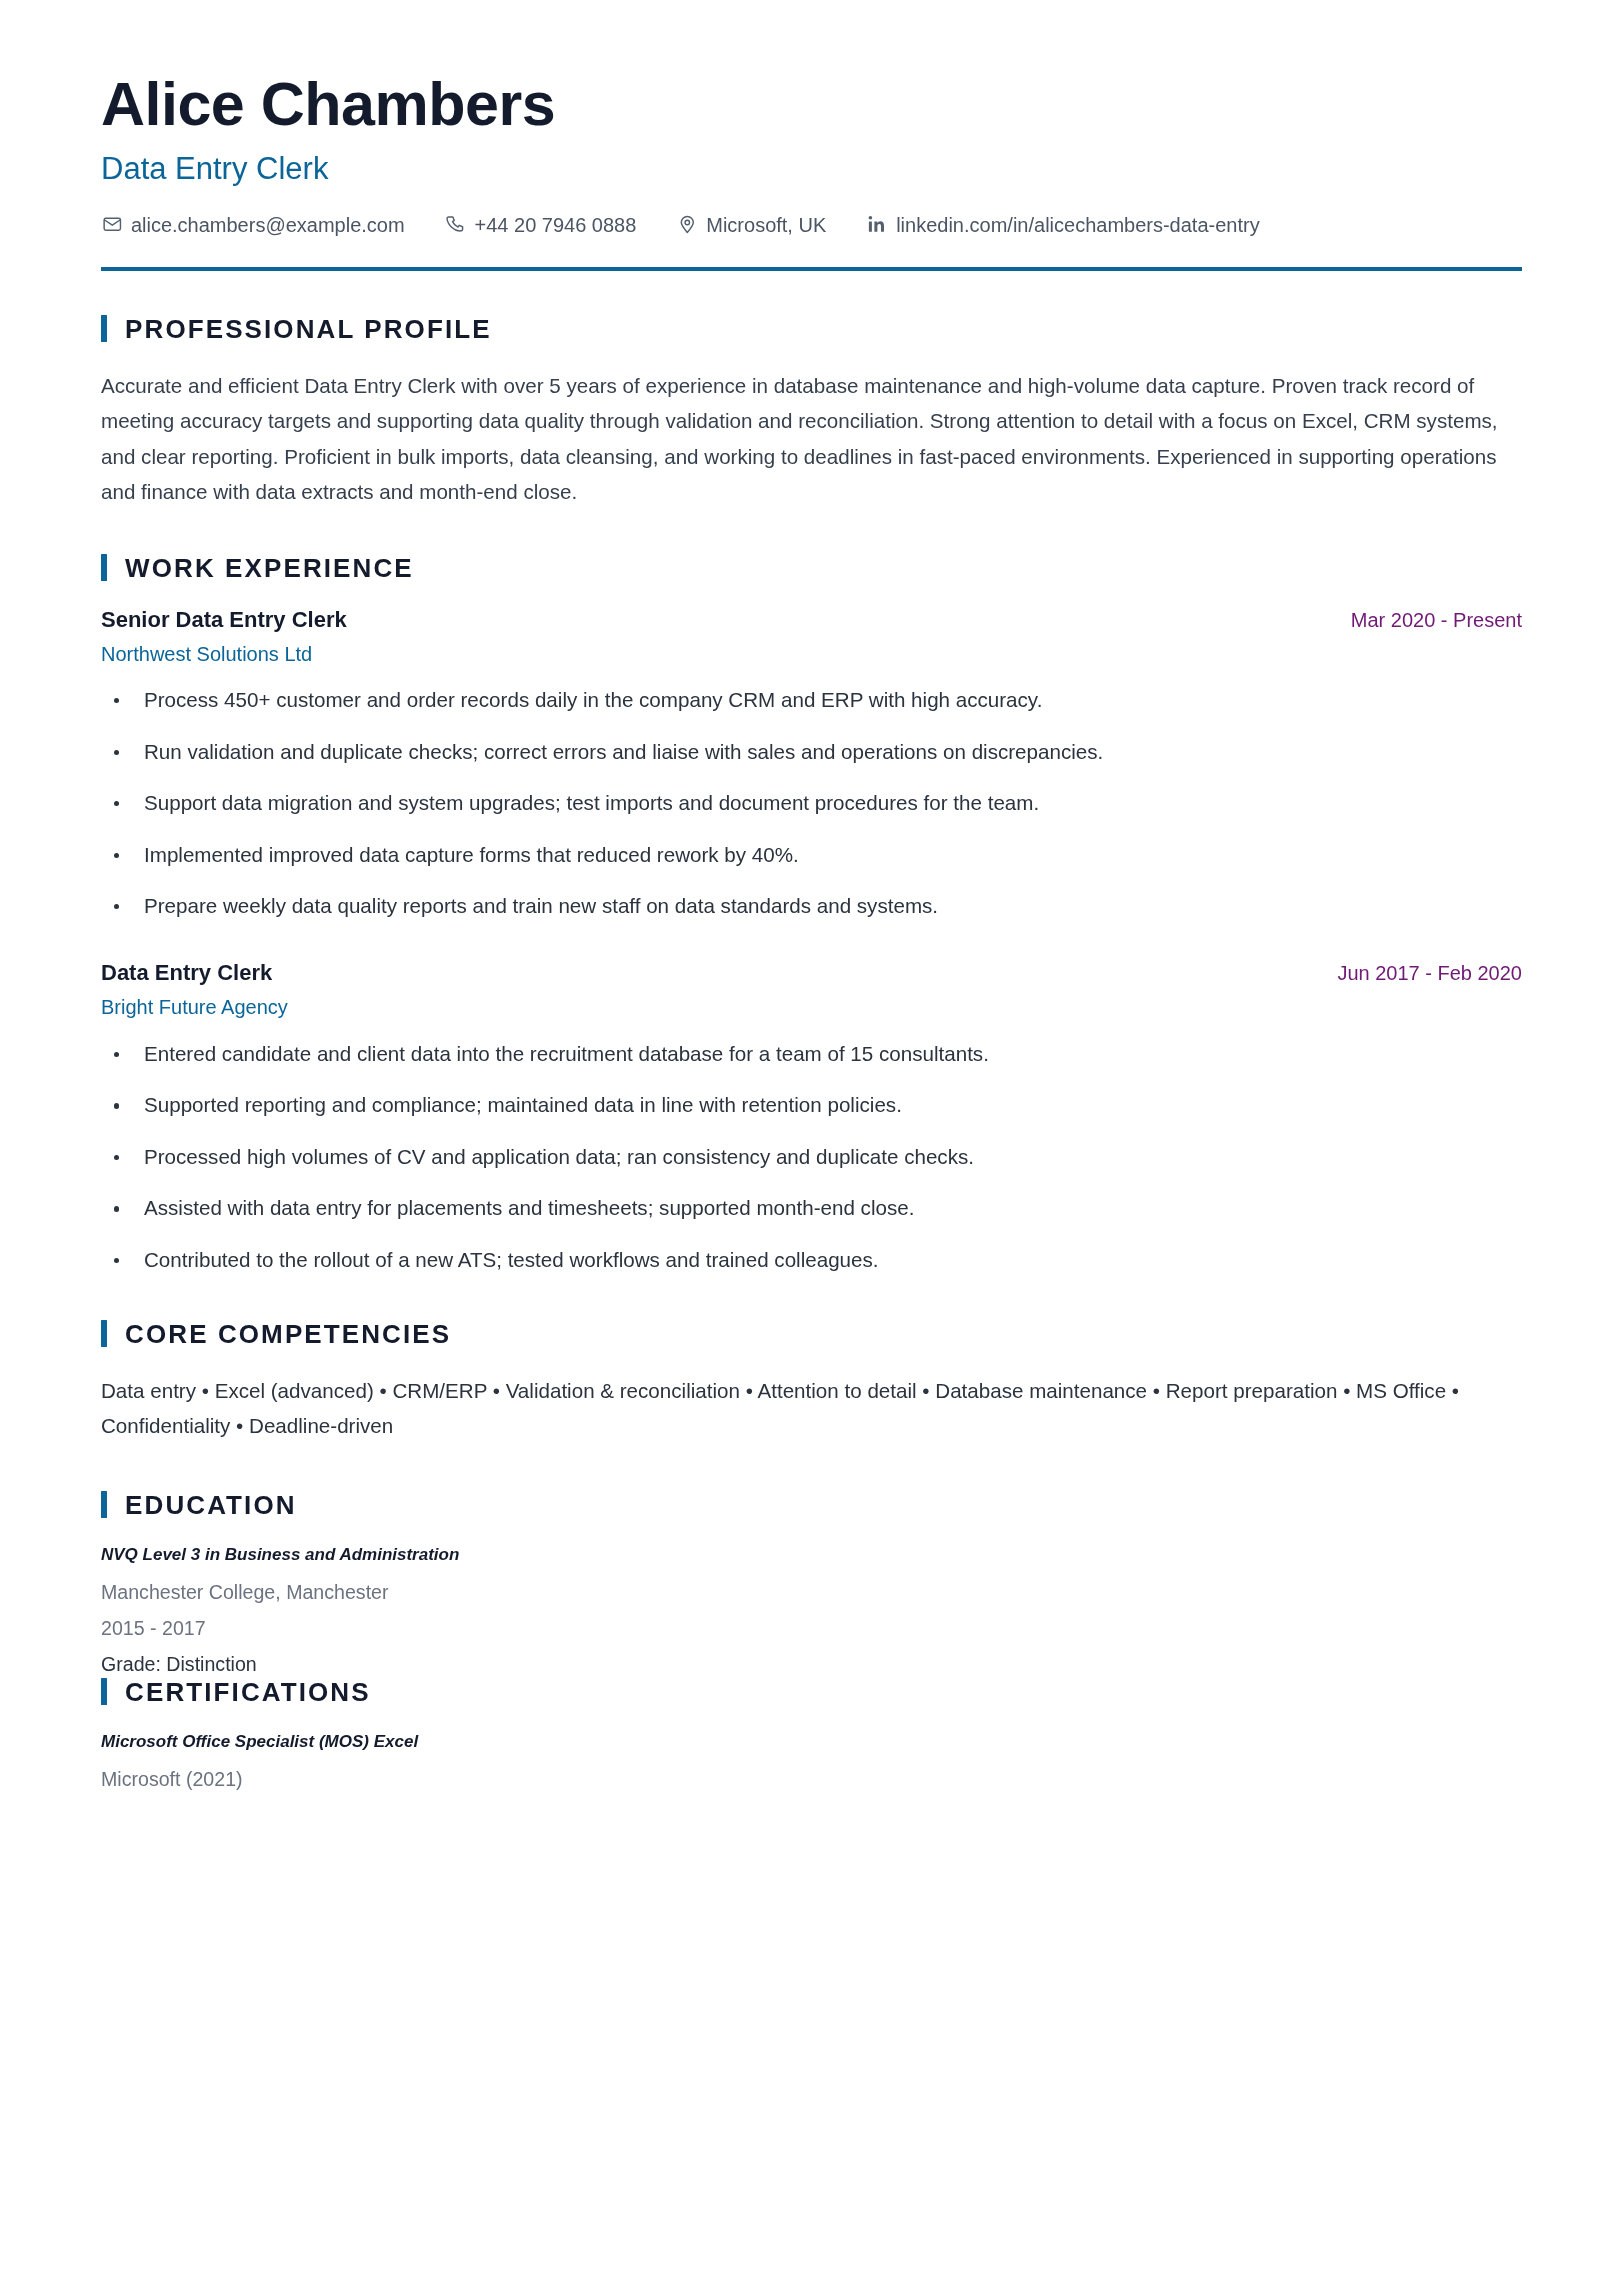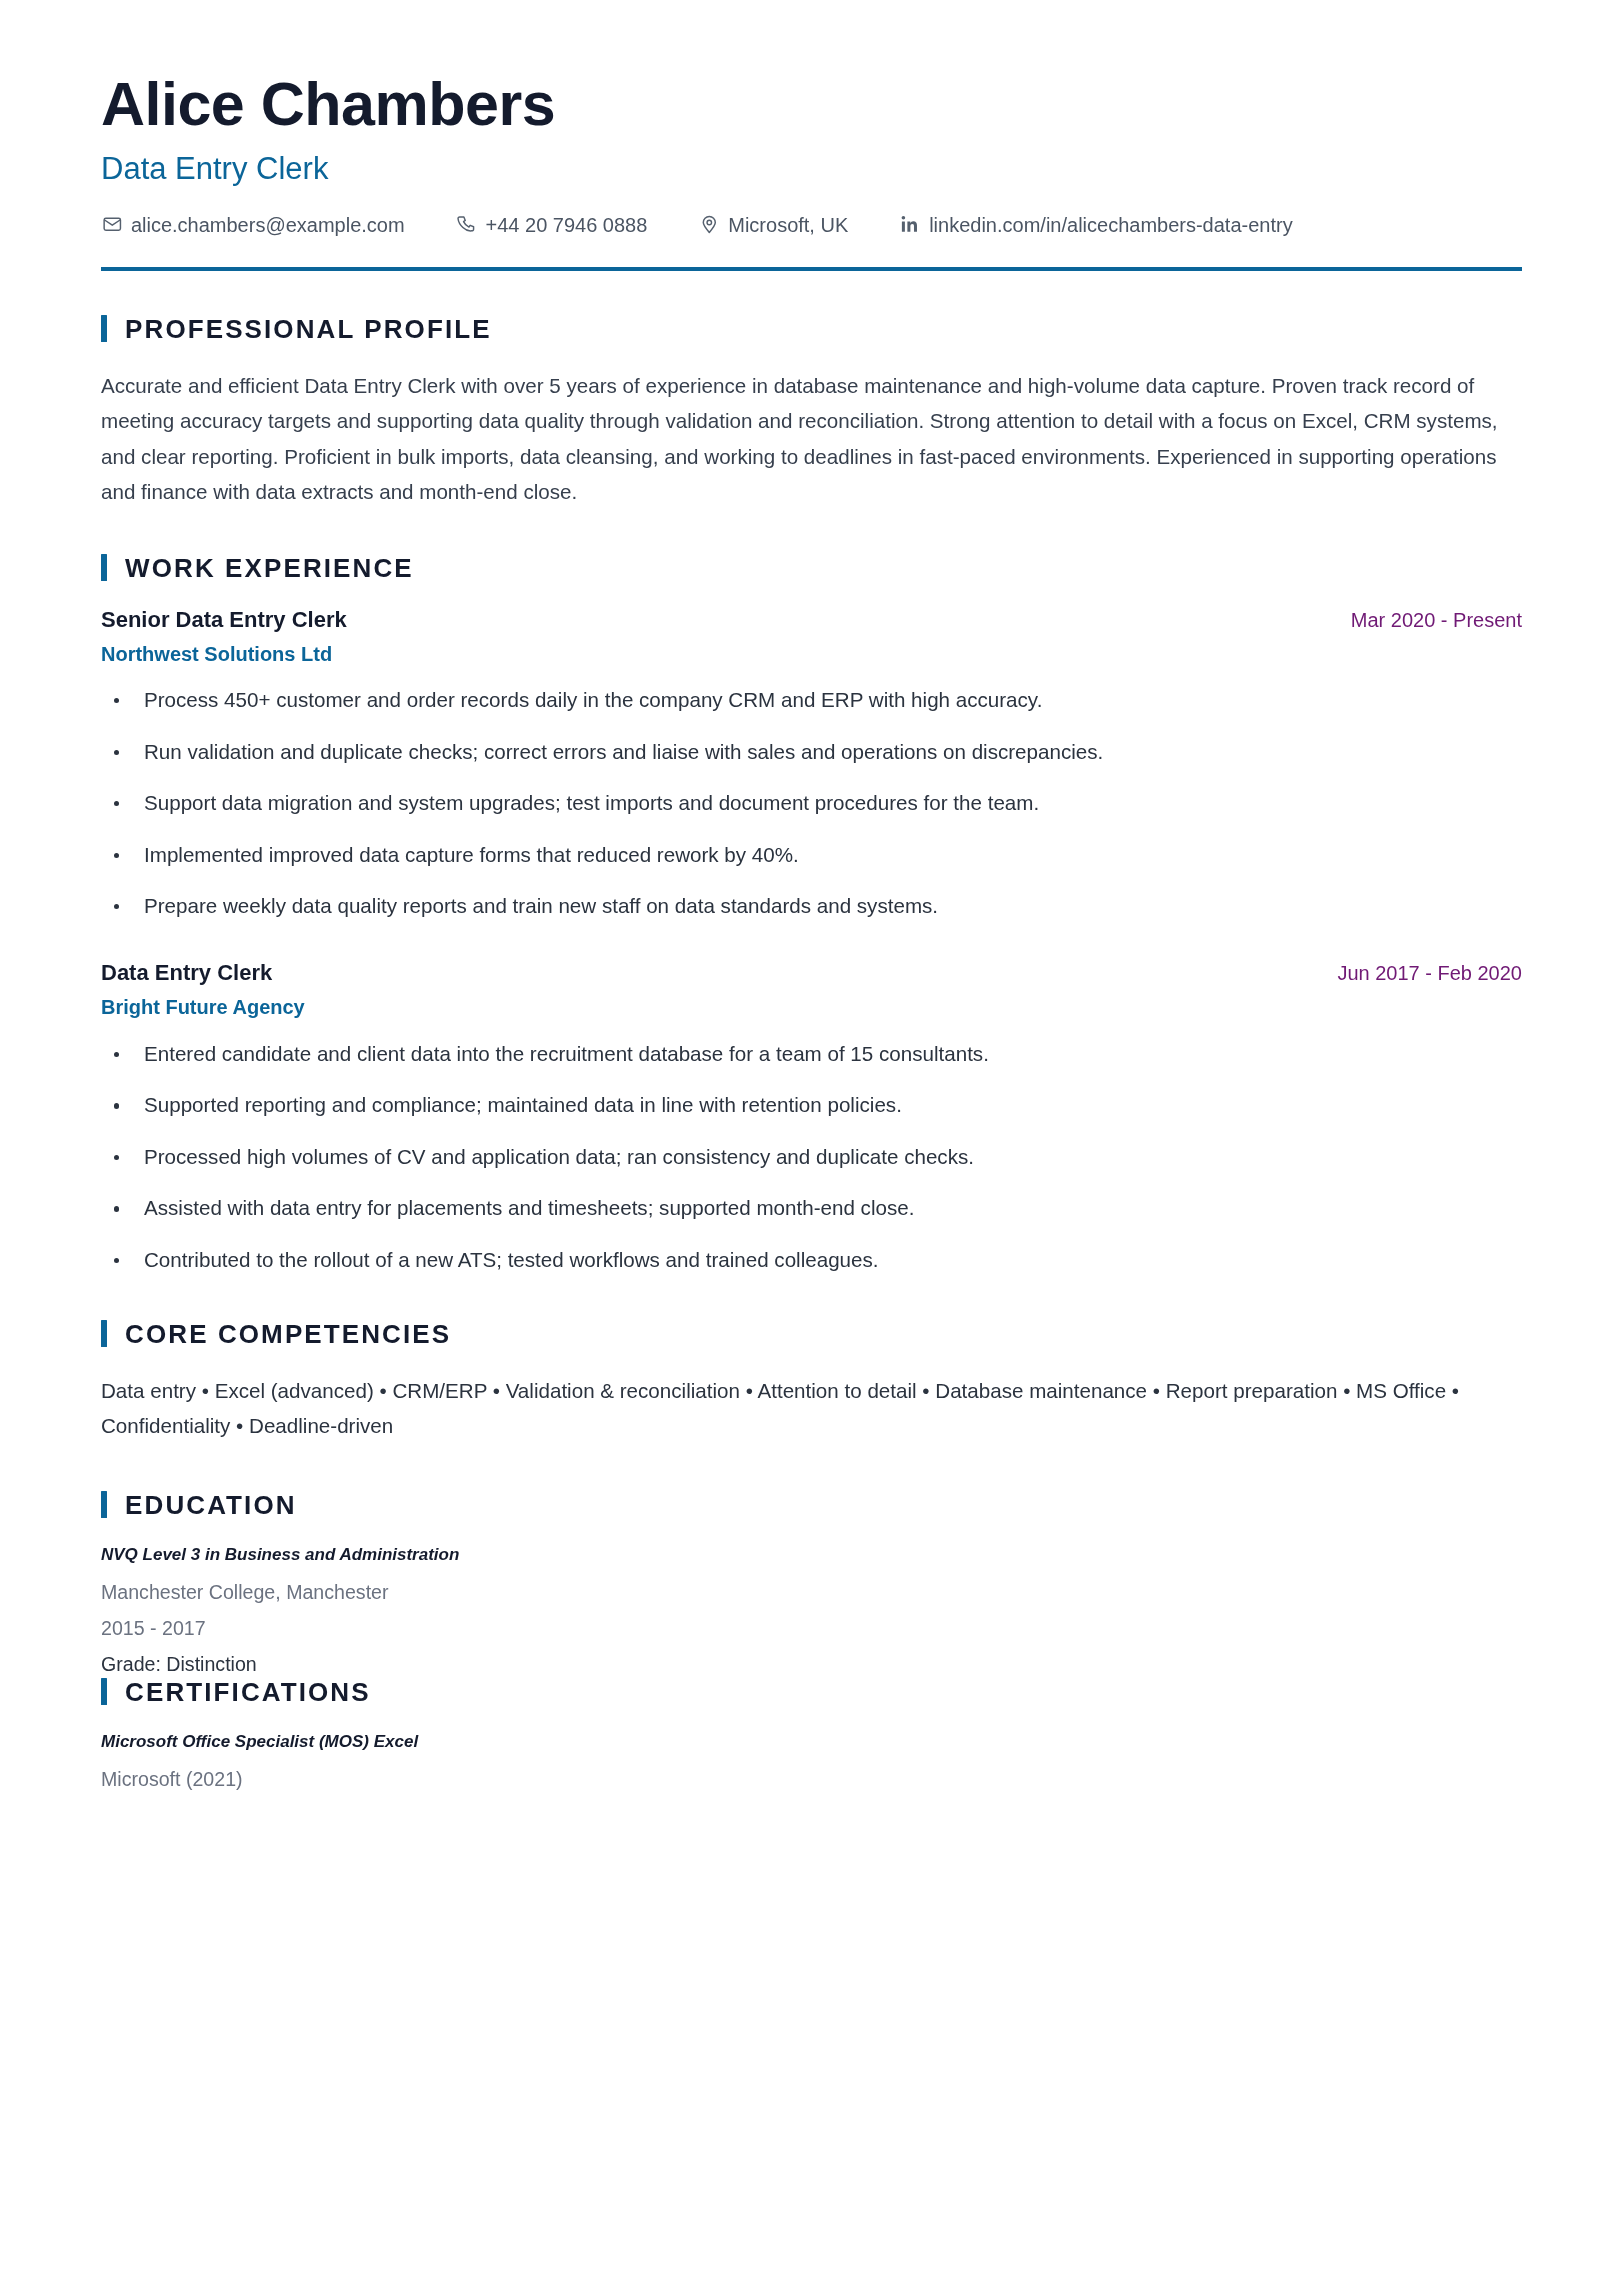--- a/index.html
+++ b/index.html
@@ -42,21 +42,21 @@
     font-weight: 400;
     color: #0b6599;
     line-height: 1.1;
     margin-bottom: 27.5px;
   }
 
   .contact-row {
     display: flex;
     align-items: center;
     flex-wrap: wrap;
-    gap: 16px;
+    gap: 5px;
     font-size: 20px;
     color: #4b5563;
     line-height: 1;
   }
 
   .contact-item {
     display: flex;
     align-items: center;
     gap: 8.3px;
     margin-right: 35px;
@@ -148,21 +148,21 @@
 
   .job-dates {
     font-size: 20px;
     color: #701a75;
     line-height: 1.2;
     white-space: nowrap;
   }
 
   .job-company {
     font-size: 20px;
-    font-weight: bold;
+    font-weight: normal;
     color: #0b6599;
     margin-top: 8.8px;
     line-height: 1.2;
   }
 
   .bullets {
     list-style: none;
     margin-top: 19.6px;
     padding: 0;
   }

